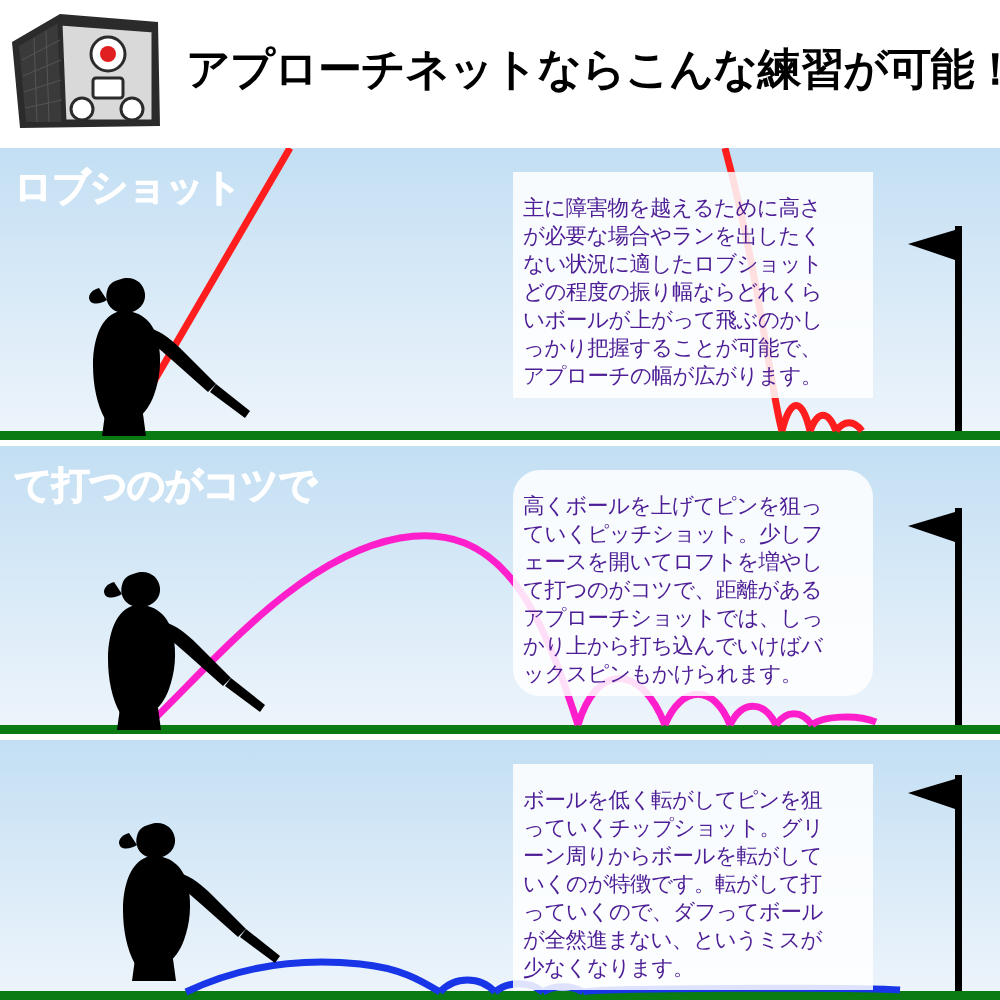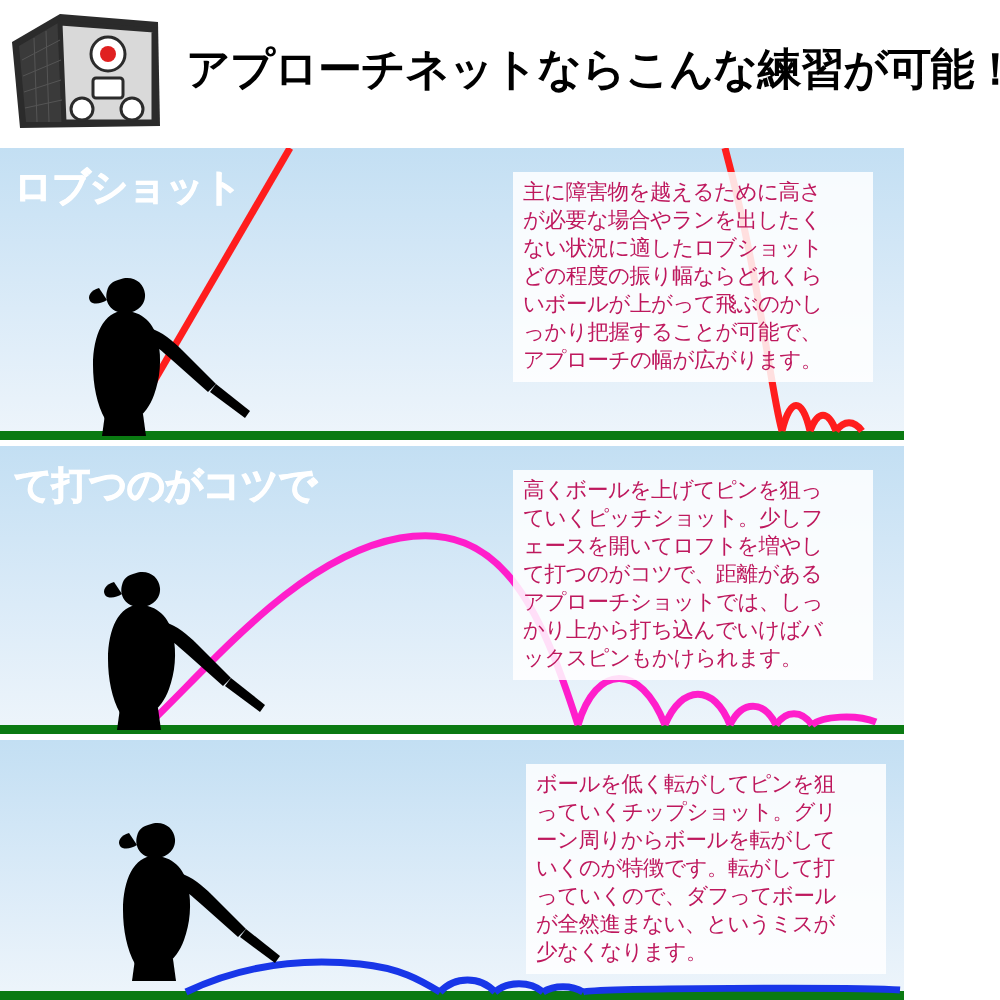--- a/index.html
+++ b/index.html
@@ -38,21 +38,21 @@
     font-size: 44px;
     letter-spacing: -1px;
     color: #000000;
     white-space: nowrap;
   }
 
   
   .panel {
     position: absolute;
     left: 0;
-    width: 904px;
+    width: 1000px;
     overflow: hidden;
   }
   .panel-sky {
     position: absolute;
     left: 0; top: 0;
     width: 1000px;
     height: 100%;
   }
   .panel-ground {
     position: absolute;
@@ -71,25 +71,25 @@
     letter-spacing: -1px;
     -webkit-text-stroke: 1px #ffffff;
     white-space: nowrap;
     z-index: 6;
   }
 
   
   .textbox {
     position: absolute;
     background: rgba(255,255,255,0.86);
-    padding: 6px 8px 8px 10px;
+    padding: 22px 8px 8px 10px;
     font-family: "DejaVu Sans", sans-serif;
     font-size: 21.5px;
     line-height: 1.30;
-    color: #be185d;
+    color: #4c1d95;
     letter-spacing: -0.5px;
     z-index: 5;
     white-space: pre-wrap;
   }
 
   .svg-layer {
     position: absolute;
     left: 0; top: 0;
     width: 1000px; height: 100%;
     z-index: 3;
@@ -208,21 +208,21 @@
         <path d="M143 251 c9 4 14 14 14 26 l-12 0 c0 -10 -3 -18 -8 -22 z"></path>
       </g>
     </svg>
 
     <svg class="svg-layer flag-layer" viewBox="0 0 1000 288" preserveAspectRatio="none">
       <rect x="955" y="62" width="7" height="217" fill="#000000"></rect>
       <path d="M955 66 L908 80 L955 96 Z" fill="#000000"></path>
     </svg>
 
     <div class="panel-label">て打つのがコツで</div>
-    <div class="textbox" style="left:513px; top:24px; width:360px;">高くボールを上げてピンを狙っ
+    <div class="textbox" style="left:513px; top:24px; width:360px;border-radius:27px;">高くボールを上げてピンを狙っ
 ていくピッチショット。少しフ
 ェースを開いてロフトを増やし
 て打つのがコツで、距離がある
 アプローチショットでは、しっ
 かり上から打ち込んでいけばバ
 ックスピンもかけられます。</div>
   </div>
 
   <div class="divider" style="top:734px;"></div>
 
@@ -248,21 +248,21 @@
         <path d="M135 219 l38 0 l3 22 l-44 0 z"></path>
         <path d="M158 208 c9 4 14 14 14 26 l-12 0 c0 -10 -3 -18 -8 -22 z"></path>
       </g>
     </svg>
 
     <svg class="svg-layer flag-layer" viewBox="0 0 1000 260" preserveAspectRatio="none">
       <rect x="955" y="35" width="7" height="216" fill="#000000"></rect>
       <path d="M955 39 L908 53 L955 69 Z" fill="#000000"></path>
     </svg>
 
-    <div class="textbox" style="left:526px; top:24px; width:360px;">ボールを低く転がしてピンを狙
+    <div class="textbox" style="left:513px; top:24px; width:360px;">ボールを低く転がしてピンを狙
 っていくチップショット。グリ
 ーン周りからボールを転がして
 いくのが特徴です。転がして打
 っていくので、ダフってボール
 が全然進まない、というミスが
 少なくなります。</div>
   </div>
 
 </div>
 

